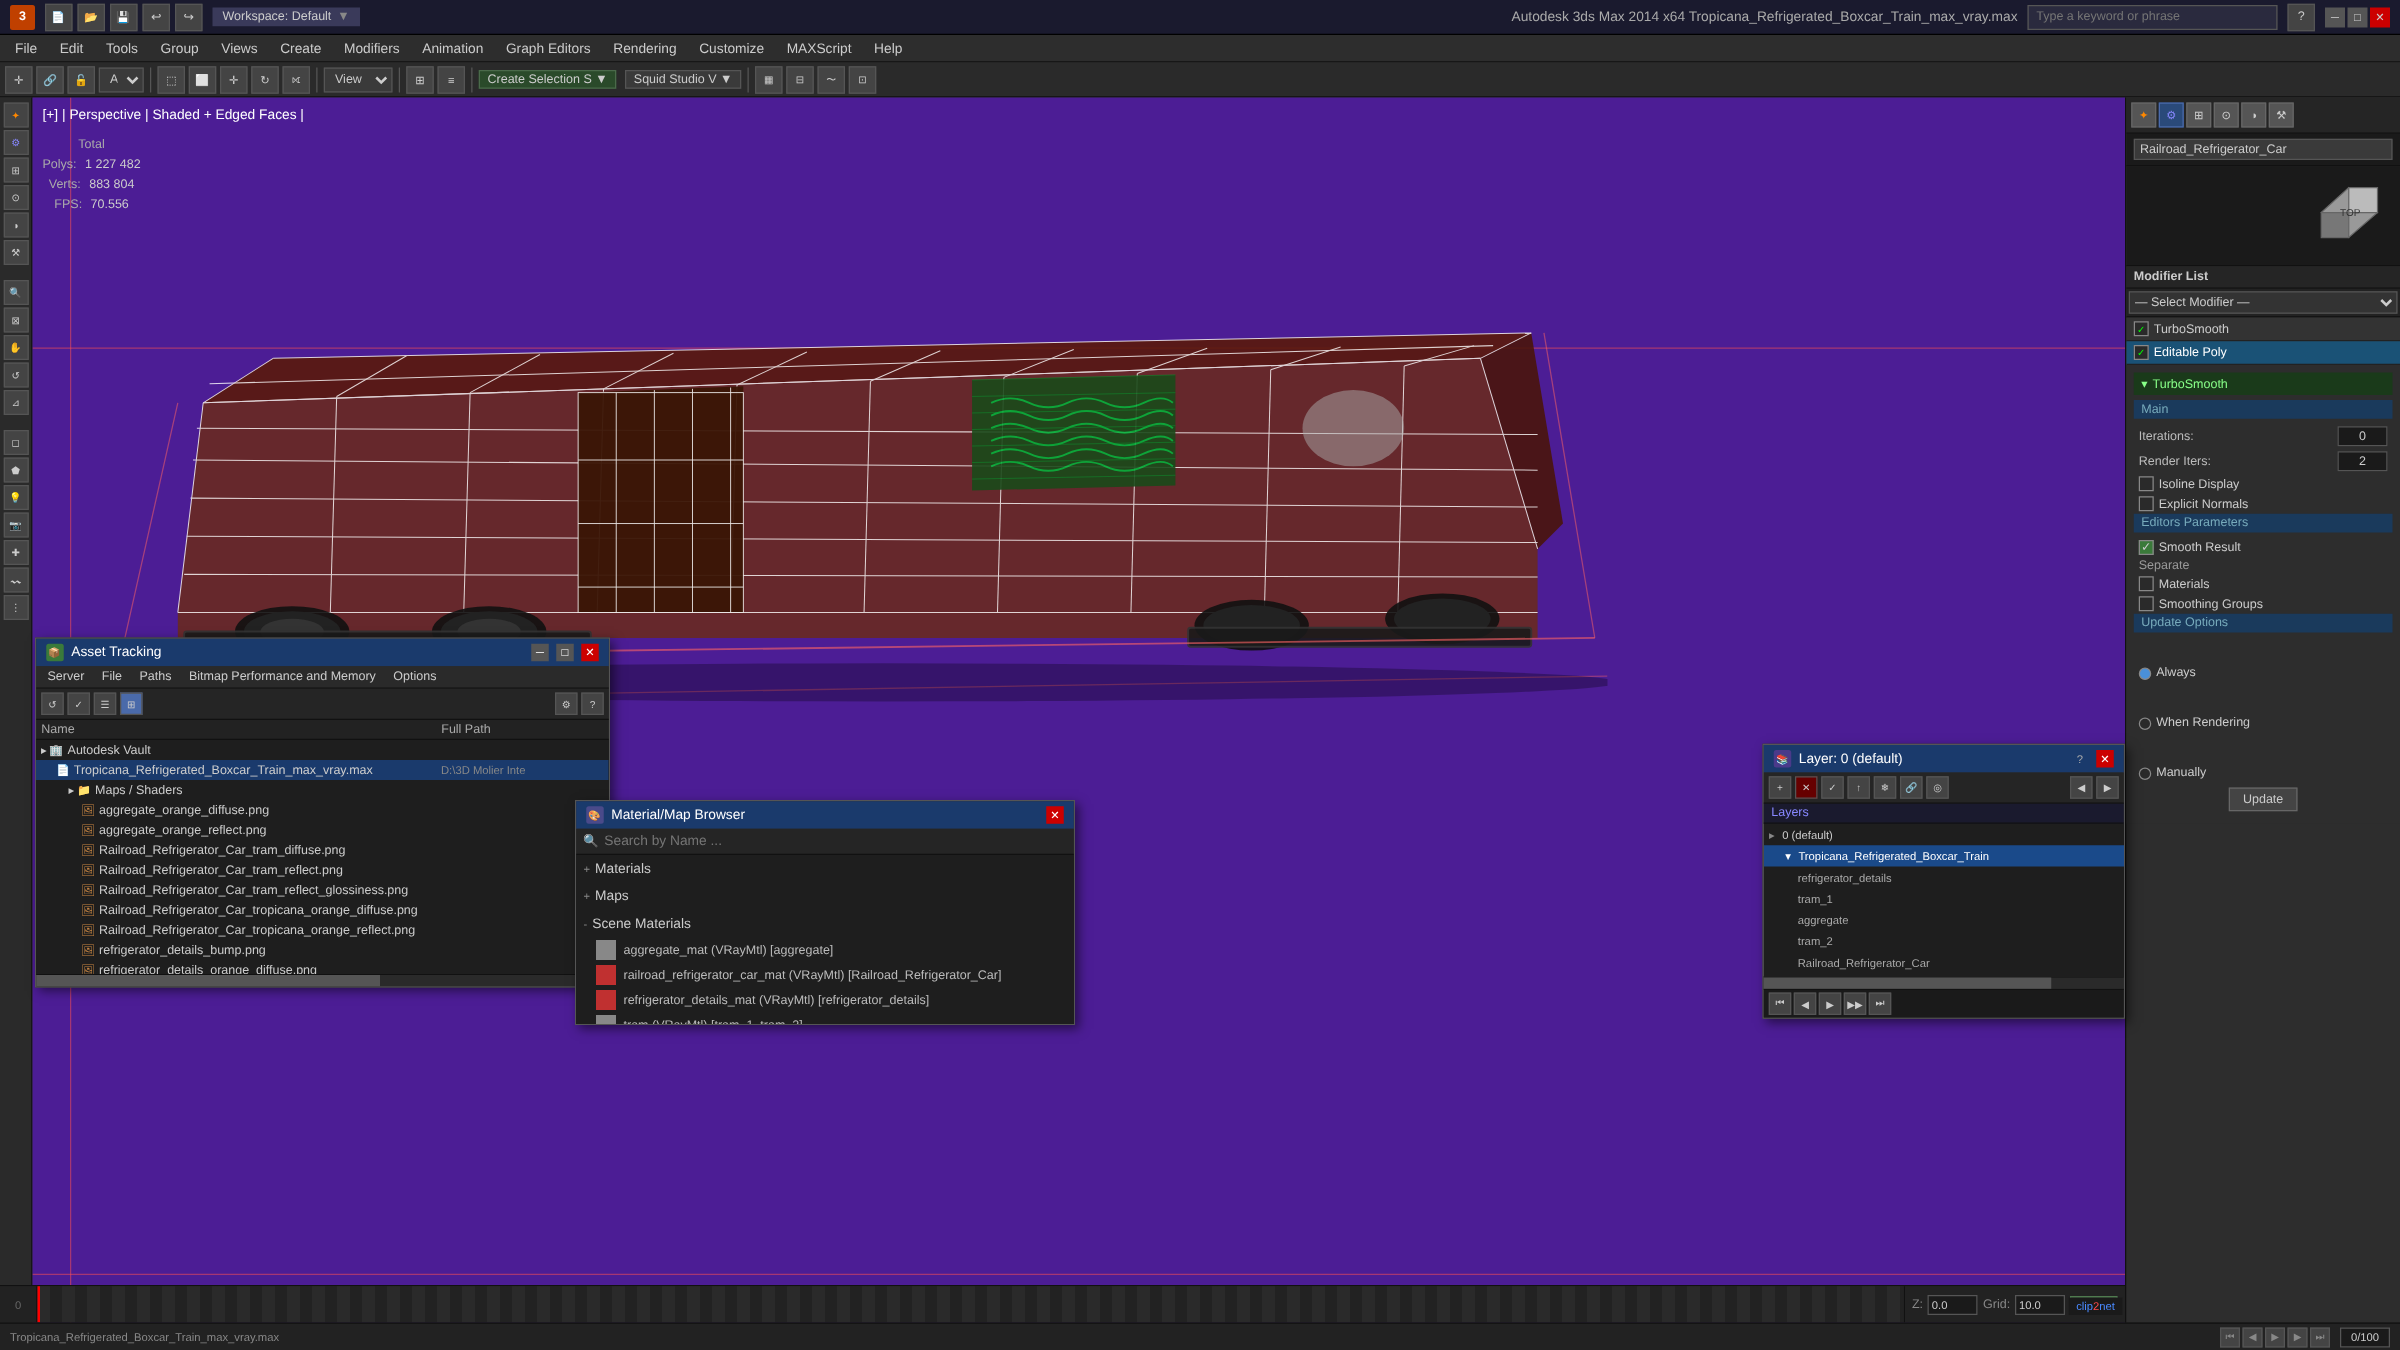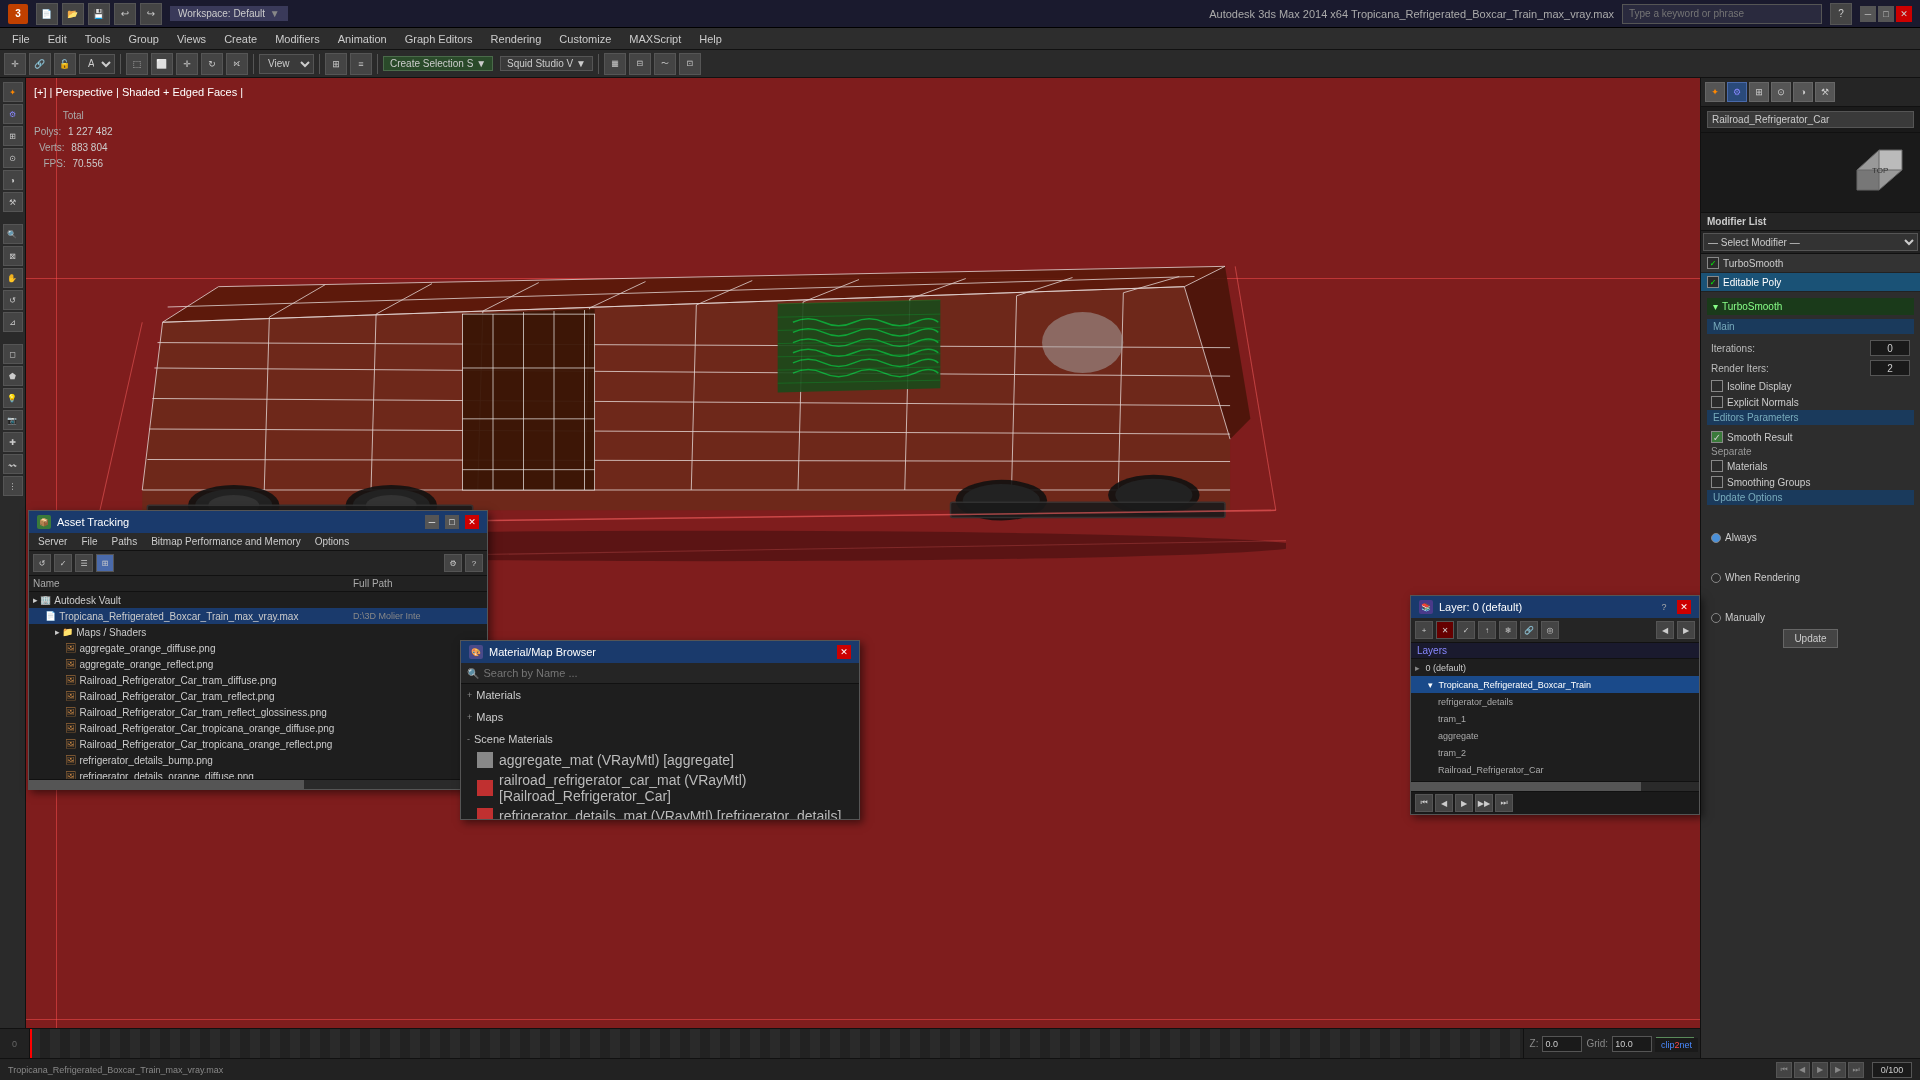--- a/index.html
+++ b/index.html
@@ -138,21 +138,21 @@
       color: #ccc;
       font-size: 8px;
       cursor: pointer;
       display: flex; align-items: center; justify-content: center;
     }
 
     
     #viewport-area {
       flex: 1;
       position: relative;
-      background: #7f1d1d;
+      background: #4c1d95;
       overflow: hidden;
     }
 
     #viewport-label {
       position: absolute;
       top: 8px; left: 8px;
       color: #fff;
       font-size: 11px;
       z-index: 10;
     }
@@ -494,21 +494,21 @@
       font-size: 11px;
       padding: 2px 0;
     }
 
     .mat-section-header .arrow { color: #888; font-size: 9px; }
 
     .mat-item {
       display: flex;
       align-items: center;
       padding: 2px 16px;
-      font-size: 14px;
+      font-size: 10px;
       color: #bbb;
       gap: 6px;
     }
 
     .mat-item-swatch {
       width: 16px; height: 16px;
       background: #888;
       flex-shrink: 0;
     }
 

